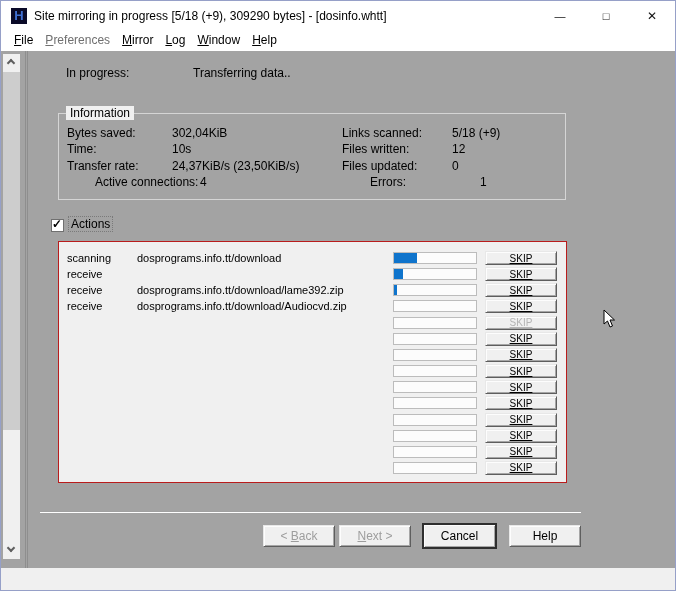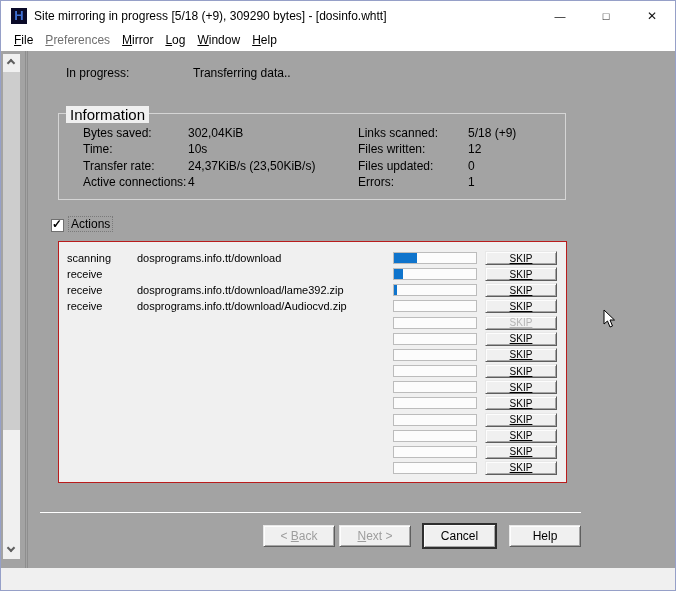--- a/index.html
+++ b/index.html
@@ -39,23 +39,23 @@
   .vline1 { position:absolute; left:24px; top:0; bottom:0; width:1px; background:#8e8e8e; }
   .vline2 { position:absolute; left:26px; top:0; bottom:0; width:1px; background:#8e8e8e; }
   
   .lbl { position:absolute; white-space:nowrap; }
   
   .groupbox {
     position:absolute; left:57px; top:62px; width:508px; height:87px;
     border:1px solid #d5d5d5;
   }
   .groupbox legend, .gb-legend {
-    position:absolute; left:7px; top:-8px; background:#f0f0f0; padding:0 4px; font-size:15px;
-  }
-  .info-line { position:absolute; left:16px; width:100%; height:16px;text-decoration:underline; }
+    position:absolute; left:7px; top:-8px; background:#f0f0f0; padding:0 4px; font-size:12px;
+  }
+  .info-line { position:absolute; left:0; width:100%; height:16px;text-decoration:underline; }
   
   .chk {
     position:absolute; left:50px; top:168px; width:13px; height:13px;
     background:#ffffff; border:1px solid #707070;
   }
   .chk .mark { position:absolute; left:0px; top:-3px; font-size:12px; font-weight:bold; color:#000; }
   .chk-label { position:absolute; left:68px; top:166px; outline:1px dotted #7a7a7a; padding:0 2px; }
   .actions-panel {
     position:absolute; left:57px; top:190px; width:509px; height:242px;
     border:1px solid #b91c1c; background:#f0f0f0; overflow:hidden;
@@ -156,21 +156,21 @@
             <span class="lbl" style="left:113px">10s</span>
             <span class="lbl" style="left:283px">Files written:</span>
             <span class="lbl" style="left:393px">12</span>
           </div>
           <div class="info-line" style="top: 44.6px;">
             <span class="lbl" style="left:8px">Transfer rate:</span>
             <span class="lbl" style="left:113px">24,37KiB/s (23,50KiB/s)</span>
             <span class="lbl" style="left:283px">Files updated:</span>
             <span class="lbl" style="left:393px">0</span>
           </div>
-          <div class="info-line" style="top: 60.9px;">
+          <div class="info-line" style="top: 60.9px; margin-left: 28px;">
             <span class="lbl" style="left:8px">Active connections:</span>
             <span class="lbl" style="left:113px">4</span>
             <span class="lbl" style="left:283px">Errors:</span>
             <span class="lbl" style="left:393px">1</span>
           </div>
         </div>
     </div>
 
     <div class="chk">
       <span class="mark">✓</span>

